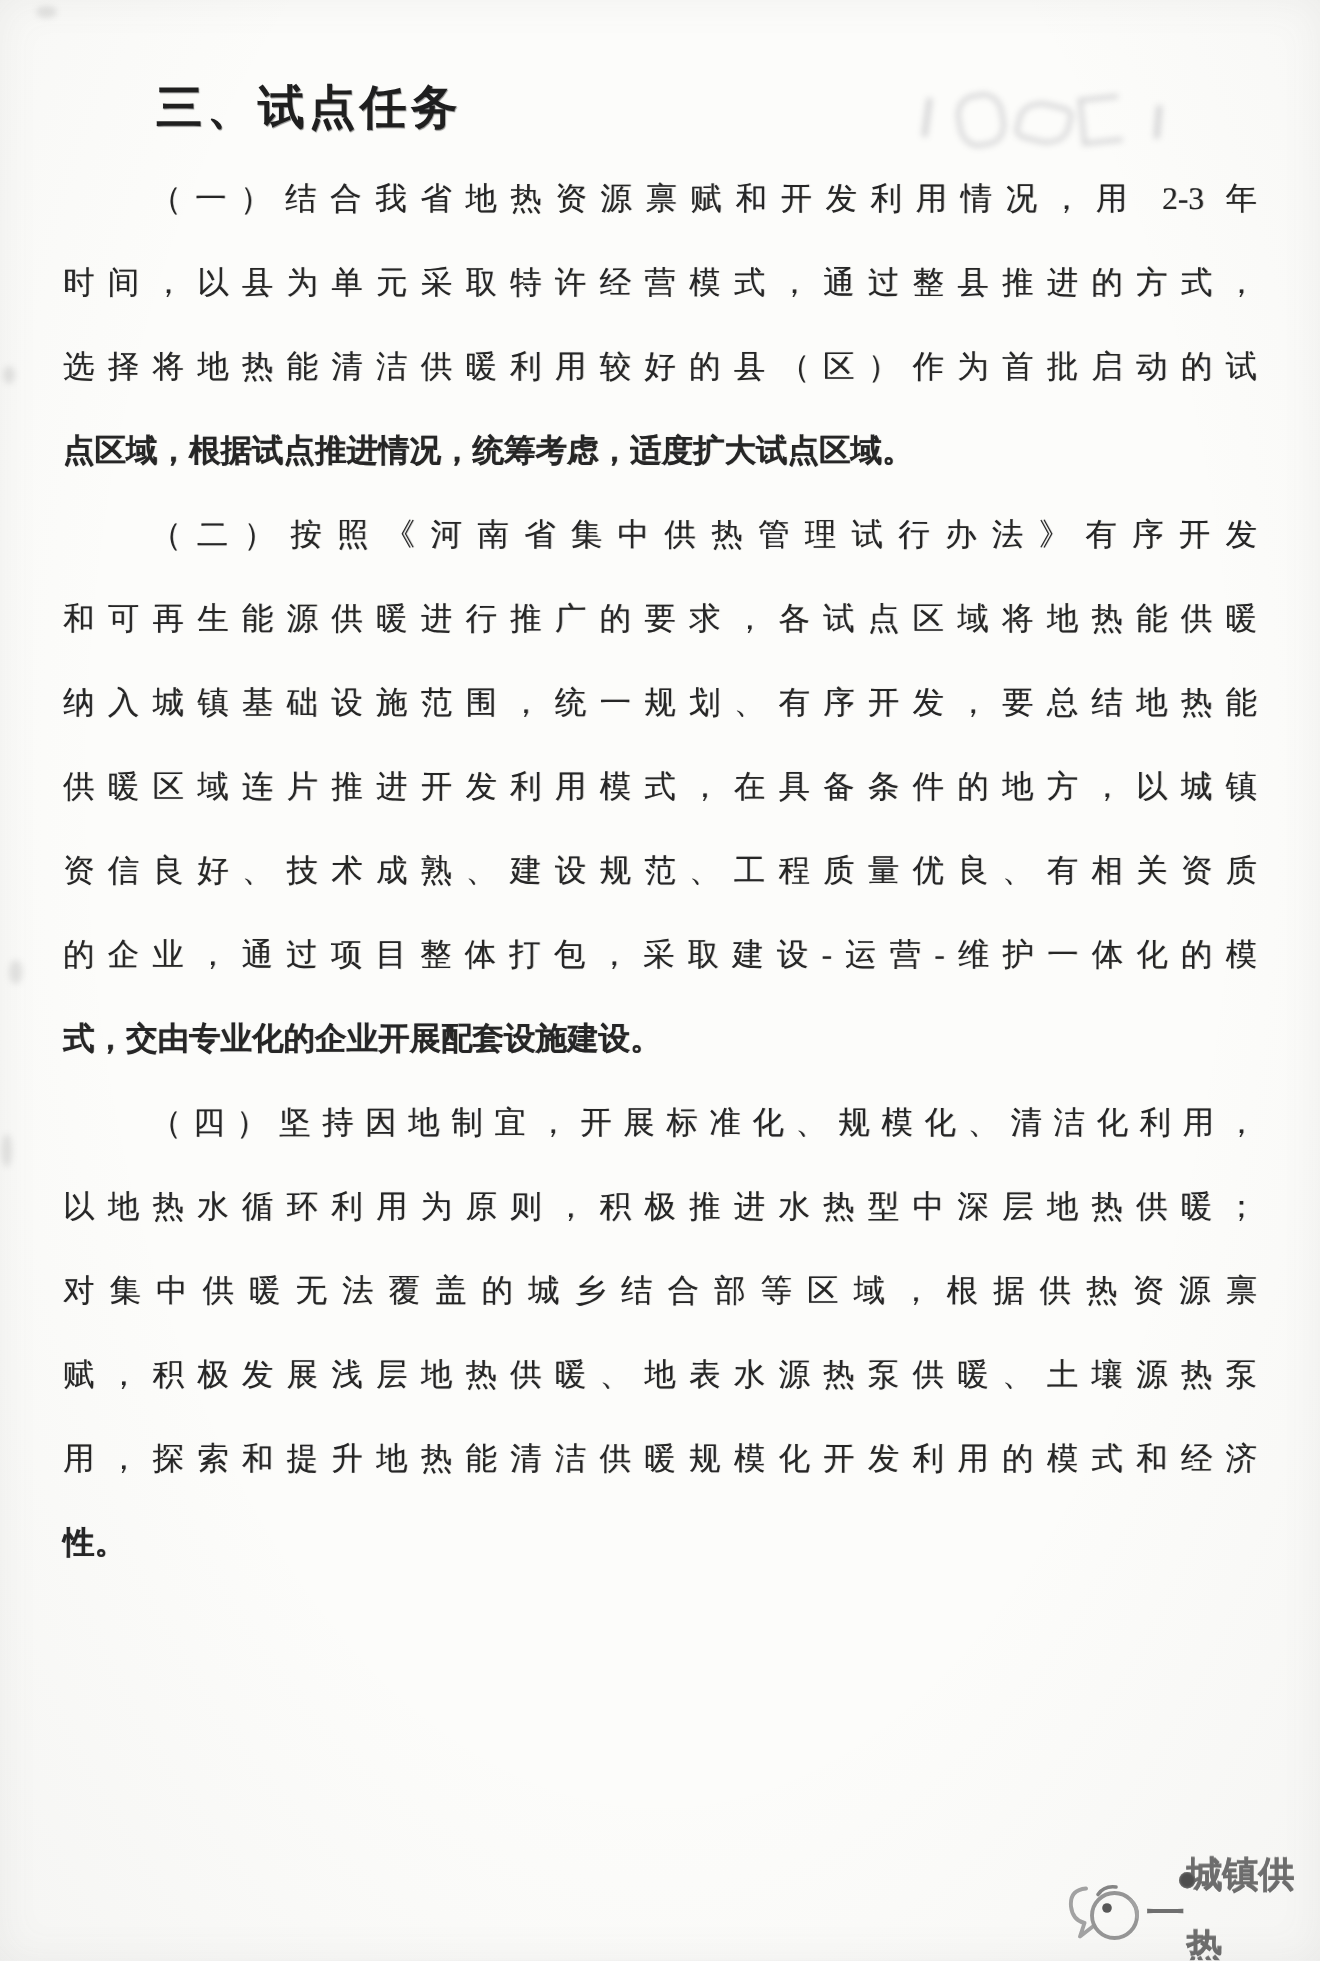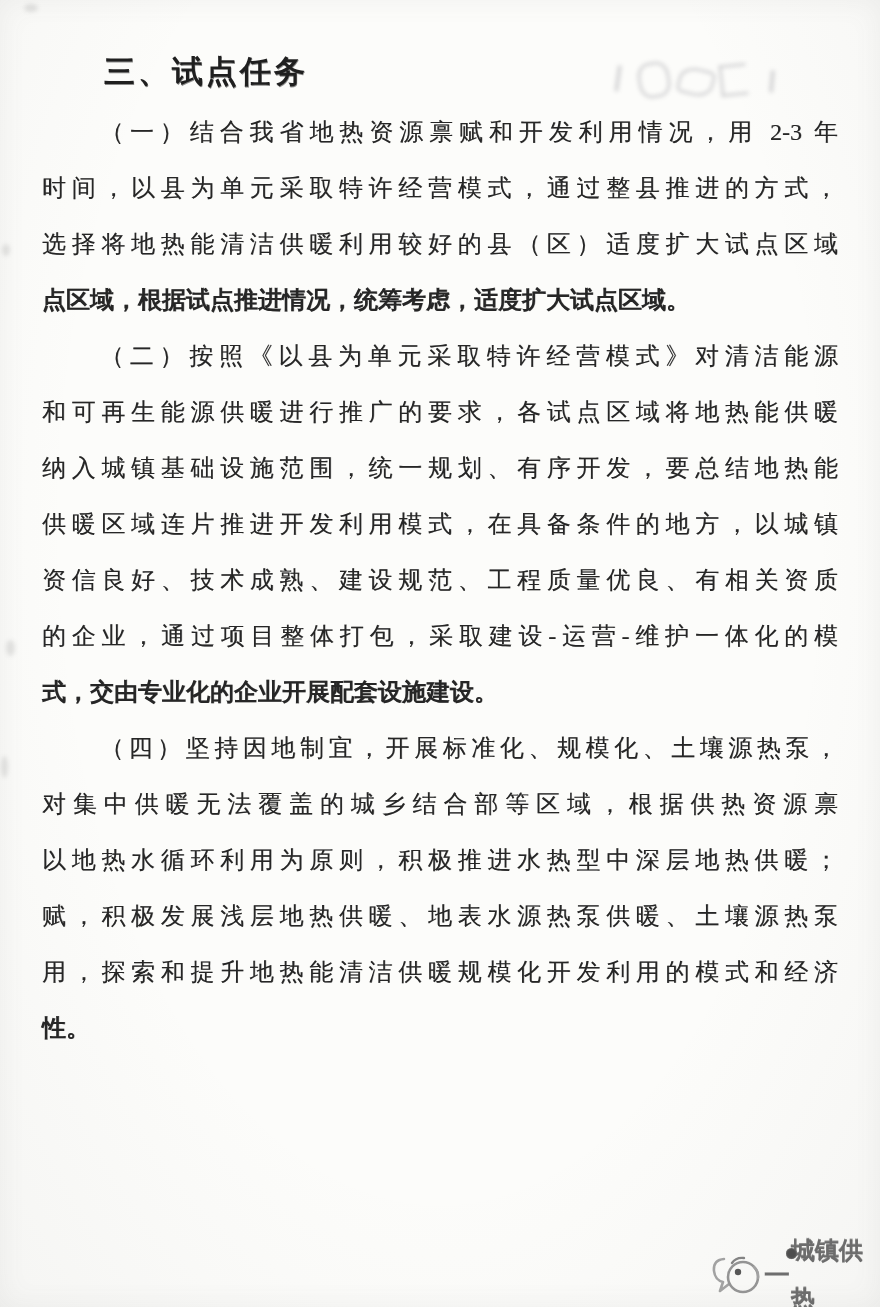--- a/index.html
+++ b/index.html
@@ -11,21 +11,21 @@
   .page{
     position:relative;width:880px;height:1307px;overflow:hidden;
     background:
       radial-gradient(ellipse at 50% 40%, rgba(255,255,255,0) 60%, rgba(120,120,120,0.05) 100%),
       #fcfcfa;
     color:#272727;
     box-shadow:inset 0 0 28px rgba(100,100,100,0.08);
   }
   .textblock{position:absolute;left:42px;right:42px;top:44px;}
   .line{
-    height:56px;line-height:56px;font-size:24px;
+    height:56px;line-height:56px;font-size:21px;
     text-align:justify;text-align-last:justify;
     color:#262626;
     text-shadow:0.4px 0.4px 0.5px rgba(45,45,45,0.45);
     white-space:nowrap;
   }
   .line.end{text-align-last:left;font-weight:bold;}
   .line.indent{text-indent:58px;}
   .heading{
     height:60px;line-height:56px;font-size:31px;
     font-family:"Liberation Sans","DejaVu Sans",sans-serif;
@@ -83,32 +83,32 @@
 
   <div class="smudge" style="left:24px;top:4px;width:14px;height:8px;"></div>
   <div class="smudge" style="left:2px;top:244px;width:8px;height:12px;"></div>
   <div class="smudge" style="left:6px;top:640px;width:9px;height:16px;"></div>
   <div class="smudge" style="left:1px;top:756px;width:7px;height:22px;"></div>
 
   <div class="textblock">
     <div class="line heading">三、试点任务</div>
     <div class="line indent">（一）结合我省地热资源禀赋和开发利用情况，用 2-3 年</div>
     <div class="line">时间，以县为单元采取特许经营模式，通过整县推进的方式，</div>
-    <div class="line">选择将地热能清洁供暖利用较好的县（区）适度扩大试点区域</div>
+    <div class="line">选择将地热能清洁供暖利用较好的县（区）作为首批启动的试</div>
     <div class="line end">点区域，根据试点推进情况，统筹考虑，适度扩大试点区域。</div>
-    <div class="line indent">（二）按照《以县为单元采取特许经营模式》对清洁能源</div>
+    <div class="line indent">（二）按照《河南省集中供热管理试行办法》有序开发</div>
     <div class="line">和可再生能源供暖进行推广的要求，各试点区域将地热能供暖</div>
     <div class="line">纳入城镇基础设施范围，统一规划、有序开发，要总结地热能</div>
     <div class="line">供暖区域连片推进开发利用模式，在具备条件的地方，以城镇</div>
     <div class="line">资信良好、技术成熟、建设规范、工程质量优良、有相关资质</div>
     <div class="line">的企业，通过项目整体打包，采取建设-运营-维护一体化的模</div>
     <div class="line end">式，交由专业化的企业开展配套设施建设。</div>
-    <div class="line indent">（四）坚持因地制宜，开展标准化、规模化、土壤源热泵，</div>
+    <div class="line indent">（四）坚持因地制宜，开展标准化、规模化、清洁化利用，</div>
+    <div class="line">以地热水循环利用为原则，积极推进水热型中深层地热供暖；</div>
     <div class="line">对集中供暖无法覆盖的城乡结合部等区域，根据供热资源禀</div>
-    <div class="line">以地热水循环利用为原则，积极推进水热型中深层地热供暖；</div>
     <div class="line">赋，积极发展浅层地热供暖、地表水源热泵供暖、土壤源热泵</div>
     <div class="line">用，探索和提升地热能清洁供暖规模化开发利用的模式和经济</div>
     <div class="line end">性。</div>
   </div>
 
   <div class="watermark">
     <svg class="wm-logo" viewBox="0 0 54 48">
       <path d="M14,8 q-11,1 -10,12 q1,9 9,11 l-3,9 l9,-7" fill="none" stroke="#9b9b9b" stroke-width="2.6" stroke-linecap="round" stroke-linejoin="round"></path>
       <circle cx="33" cy="26" r="15" fill="none" stroke="#8c8c8c" stroke-width="2.6"></circle>
       <path d="M22,12 q4,-6 12,-5" fill="none" stroke="#7a7a7a" stroke-width="2.4" stroke-linecap="round"></path>

